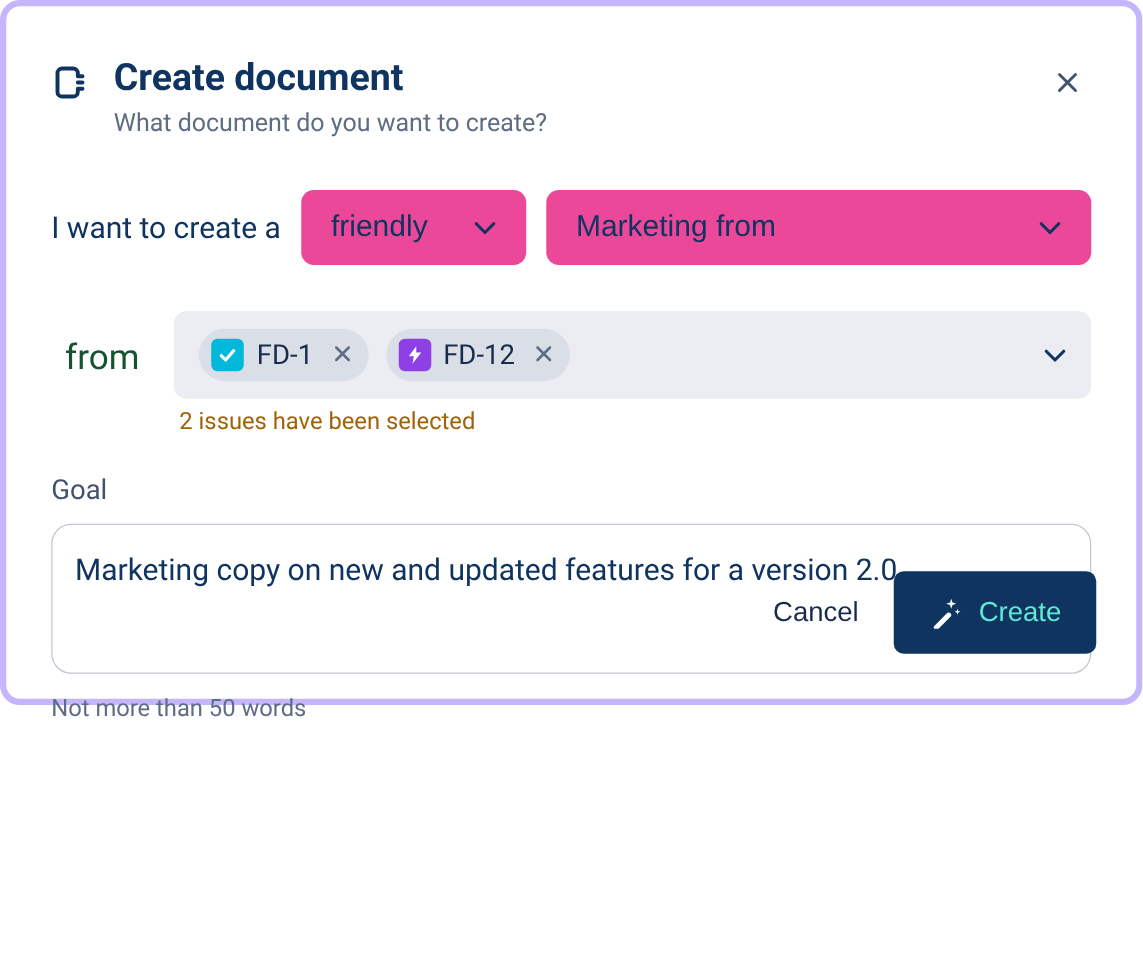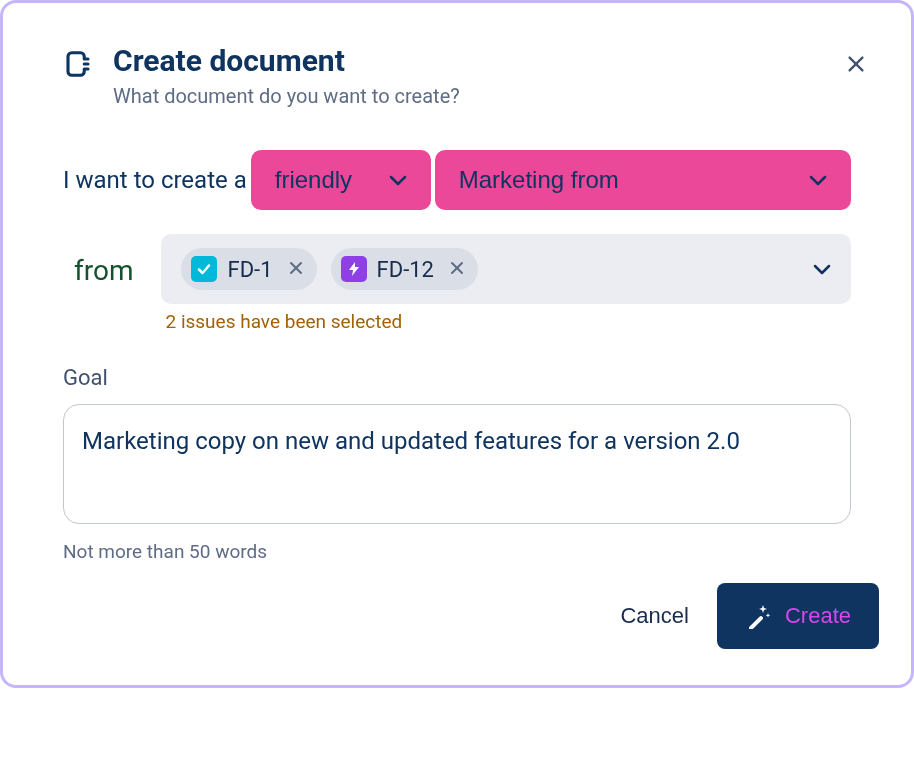--- a/index.html
+++ b/index.html
@@ -9,24 +9,24 @@
     }
     body {
       font-family: -apple-system, BlinkMacSystemFont, "Segoe UI", Roboto, Helvetica, Arial, sans-serif;
       background: #fff;
       width: 914px;
       height: 778px;
       position: relative;
     }
     .modal {
       width: 914px;
-      height: 688px;
-      border: 3px solid #c4b5fd;
+      height: 564px;
+      border: 5px solid #c4b5fd;
       border-radius: 16px;
-      padding: 40px 60px;
+      padding: 40px 36px;
       position: relative;
     }
     .header {
       display: flex;
       align-items: flex-start;
       gap: 20px;
       margin-bottom: 42px;
     }
     .logo {
       width: 30px;
@@ -52,22 +52,22 @@
       top: 50px;
       right: 44px;
       cursor: pointer;
       color: #42526E;
       background: none;
       border: none;
     }
     .sentence-row {
       display: flex;
       align-items: center;
-      gap: 4px;
-      margin-bottom: 24px;
+      gap: 16px;
+      margin-bottom: 37px;
     }
     .sentence-label {
       font-size: 24px;
       color: #0f3460;
       font-weight: 400;
     }
     .dropdown {
       background: #ec4899;
       border: none;
       border-radius: 10px;
@@ -191,21 +191,21 @@
     }
     .cancel-btn {
       background: none;
       border: none;
       font-size: 22px;
       color: #172B4D;
       cursor: pointer;
     }
     .create-btn {
       background: #0f3460;
-      color: #d946ef;
+      color: #5eead4;
       border: none;
       border-radius: 8px;
       padding: 20px 28px;
       font-size: 22px;
       display: flex;
       align-items: center;
       gap: 14px;
       cursor: pointer;
     }
     .magic-icon {

